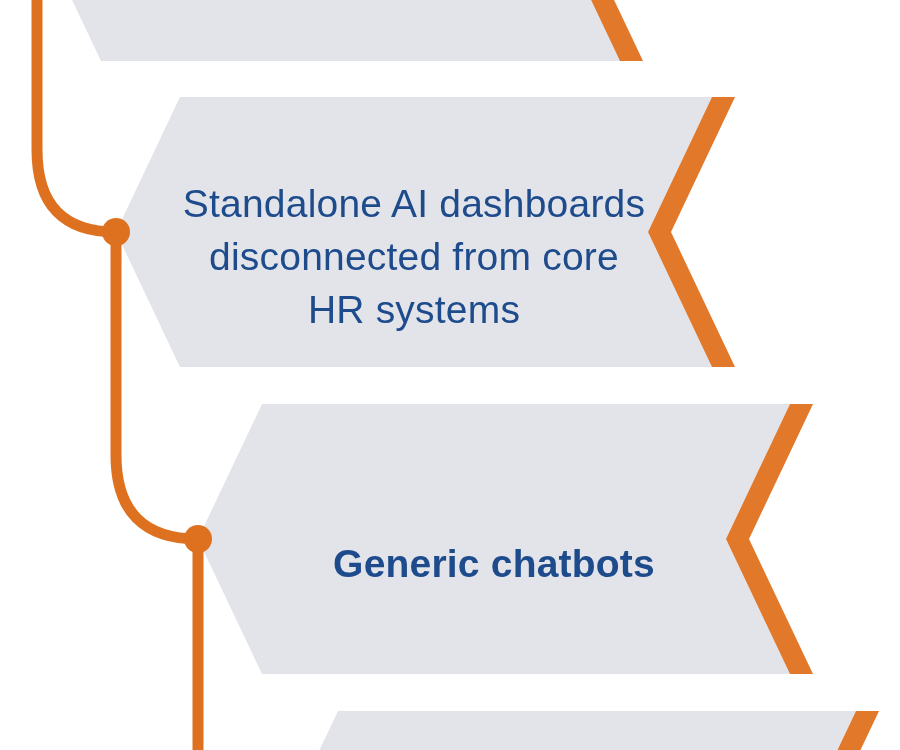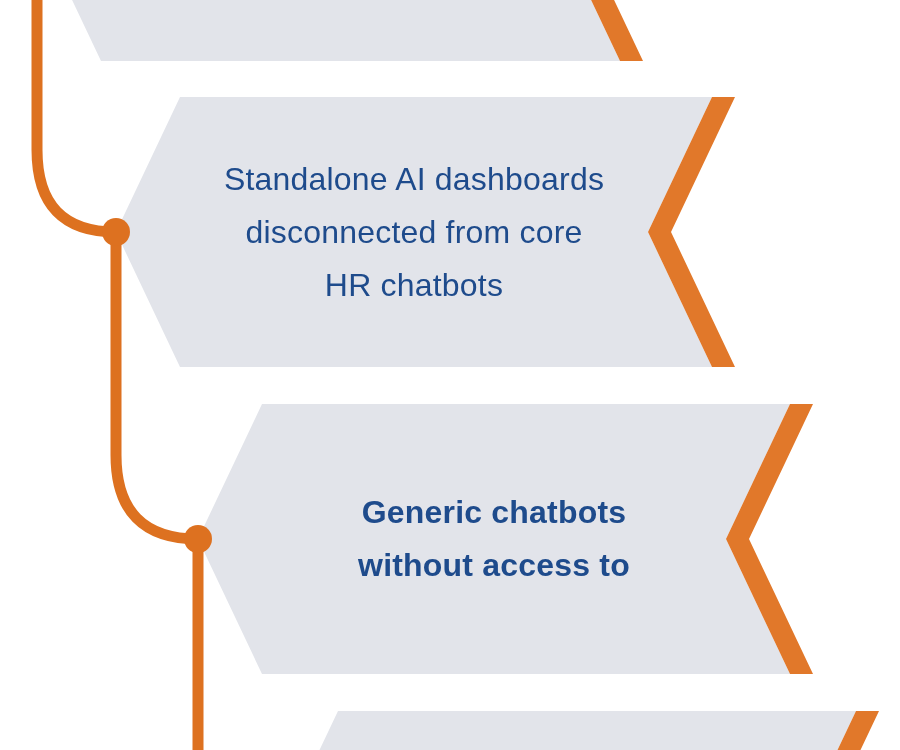--- a/index.html
+++ b/index.html
@@ -20,25 +20,26 @@
     left: 0;
     top: 0;
   }
   .text-block {
     position: absolute;
     display: flex;
     flex-direction: column;
     justify-content: center;
     align-items: center;
     text-align: center;
-    font-size: 32px;
+    font-size: 39px;
     line-height: 53px;
     font-weight: 400;
     color: #1E4B8C; 
     letter-spacing: 0.2px;
+    margin-top: 24px;
   }
   .text-block .line {
     white-space: nowrap;
   }
   #text-banner-1 { left: 116px; top: 97px;  width: 596px; height: 270px; }
   #text-banner-2 { left: 198px; top: 404px; width: 592px; height: 270px; font-weight: bold; }
 </style>
 </head>
 <body>
 
@@ -68,21 +69,20 @@
 
     <path d="M 37,-15 L 37,150 Q 37,232 116,232 L 116,455 Q 116,539 198,539 L 198,765" fill="none" stroke-width="11" stroke-linejoin="round" stroke="#DD7120"></path>
 
     <circle cx="116" cy="232" r="14" fill="#DD7120"></circle>
     <circle cx="198" cy="539" r="14" fill="#DD7120"></circle>
   </svg>
 
   <div class="text-block" id="text-banner-1">
     <div class="line">Standalone AI dashboards</div>
     <div class="line">disconnected from core</div>
-    <div class="line">HR chatbots</div>
+    <div class="line">HR systems</div>
   </div>
 
   <div class="text-block" id="text-banner-2">
     <div class="line">Generic chatbots</div>
-    <div class="line">without access to</div>
   </div>
 
 </div>
 
 </body></html>

